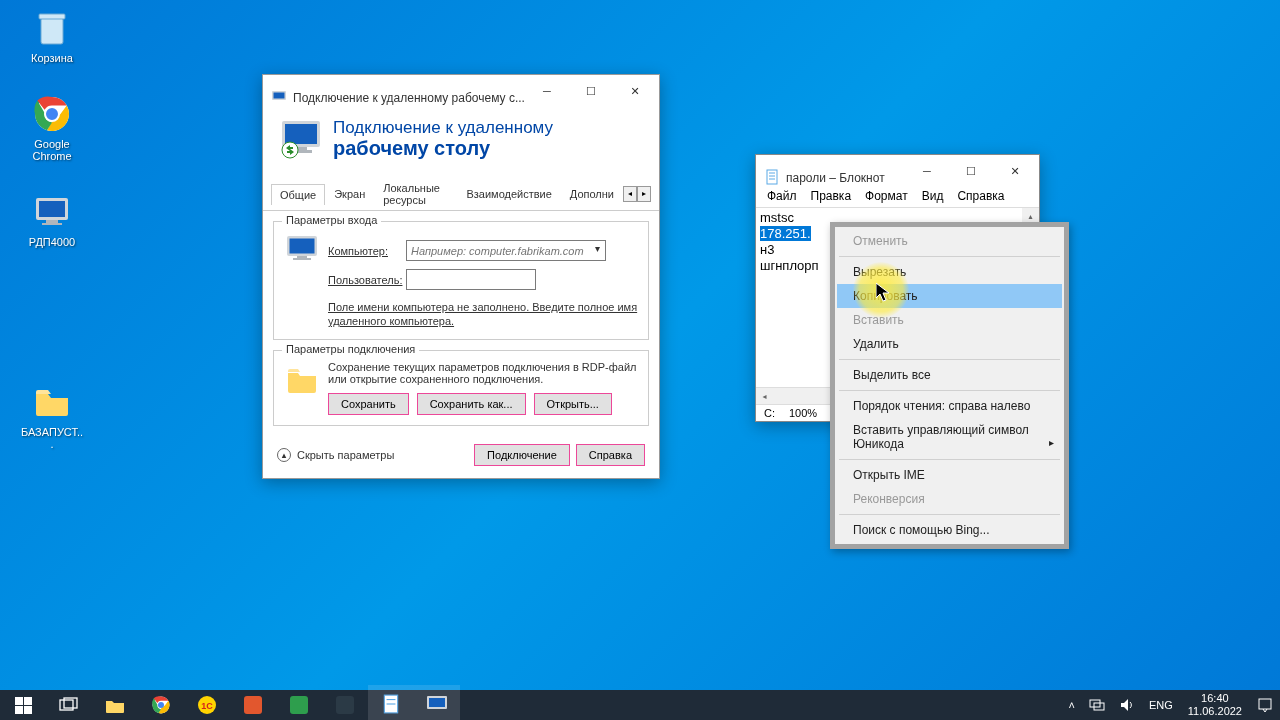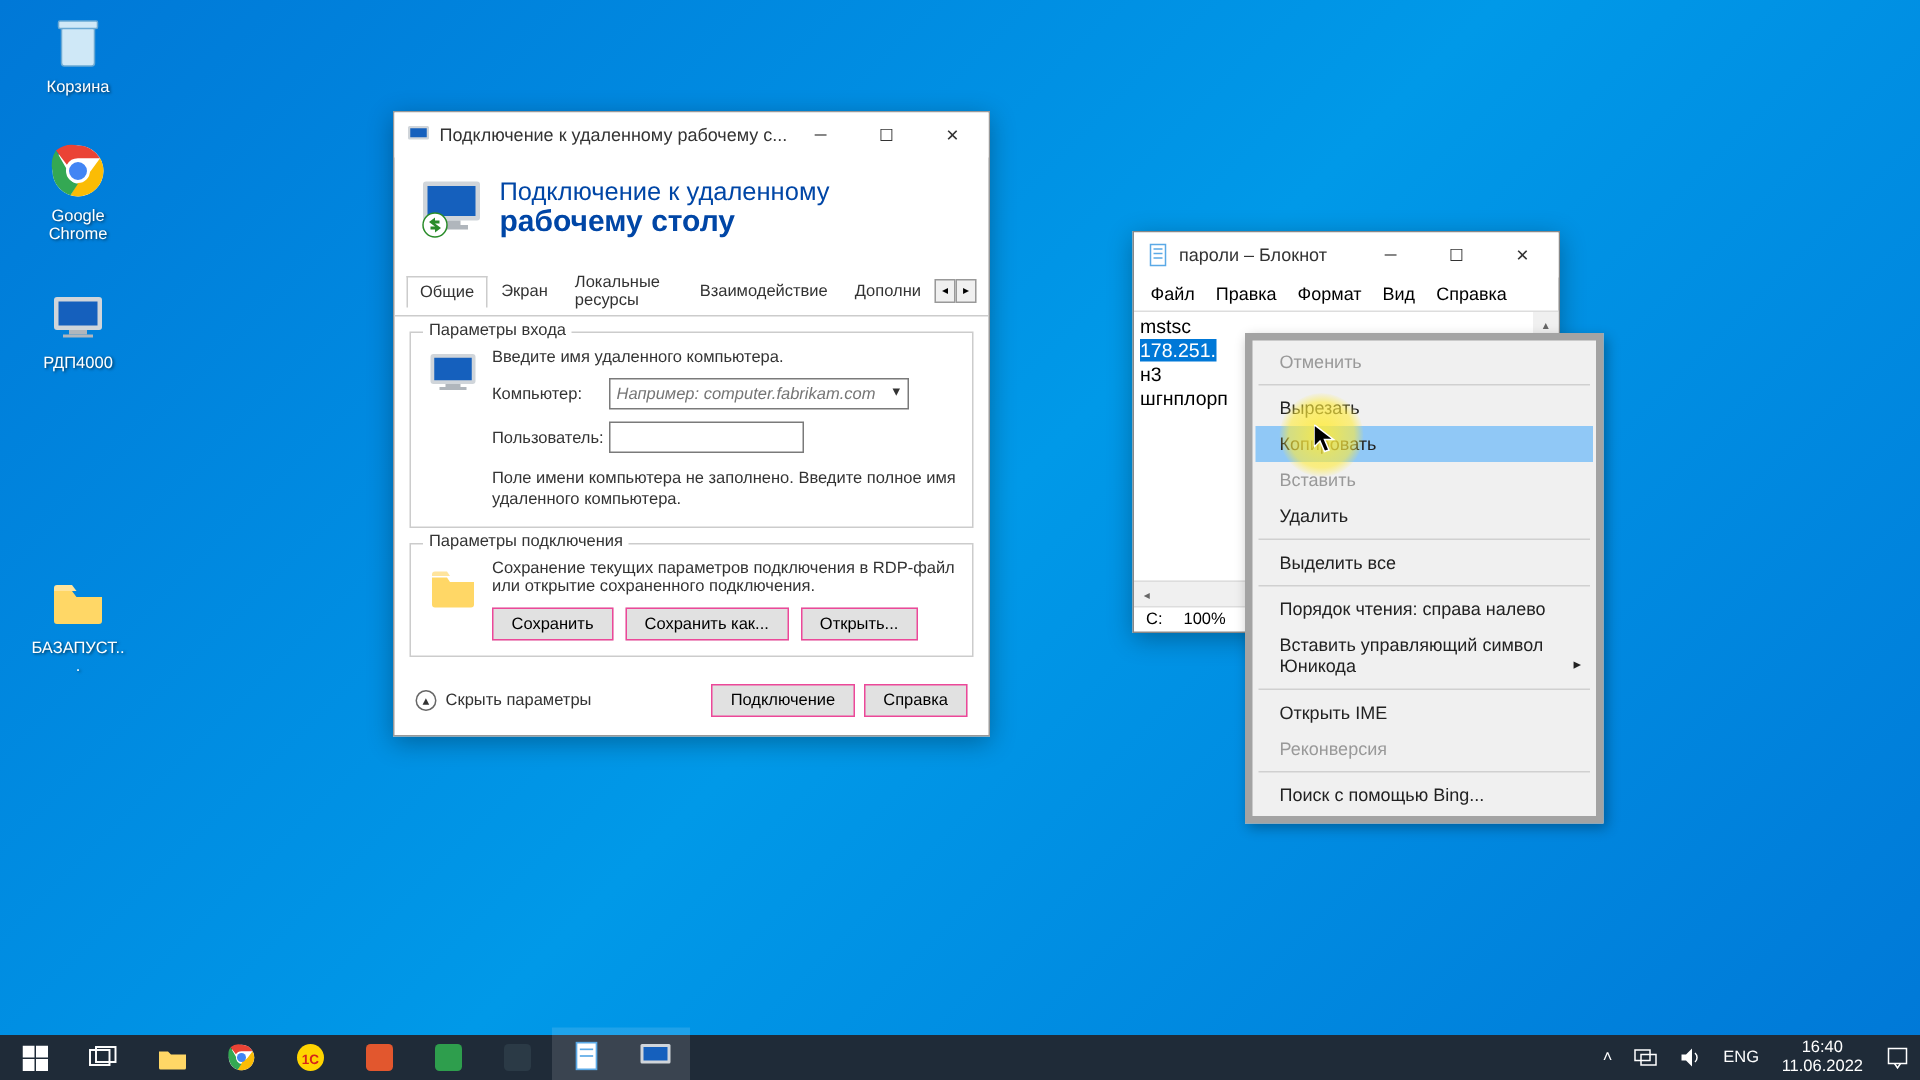--- a/index.html
+++ b/index.html
@@ -5,47 +5,47 @@
 * { margin: 0; padding: 0; box-sizing: border-box; font-family: 'Segoe UI', Tahoma, sans-serif; }
 body { width: 1280px; height: 720px; overflow: hidden; background: linear-gradient(135deg, #0078d7 0%, #0099e8 50%, #0078d7 100%); position: relative; }
 
 
 .desktop-icon { position: absolute; width: 64px; text-align: center; cursor: pointer; }
 .desktop-icon .icon-img { width: 40px; height: 40px; margin: 0 auto 4px; }
 .desktop-icon .label { color: #fff; font-size: 11px; text-shadow: 1px 1px 2px rgba(0,0,0,0.6); word-break: break-word; }
 
 
 .rdp-window { position: absolute; left: 262px; top: 74px; width: 398px; background: #fff; border: 1px solid #999; box-shadow: 0 4px 16px rgba(0,0,0,0.3); }
-.titlebar { height: 30px; display: flex; align-items: center; padding: 0 2px 0 8px; background: #fff; }
+.titlebar { height: 30px; display: flex; align-items: flex-end; padding: 0 2px 0 8px; background: #fff; }
 .titlebar .title-icon { width: 16px; height: 16px; margin-right: 6px; }
 .titlebar .title-text { flex: 1; font-size: 12px; color: #333; }
 .titlebar .win-btn { width: 44px; height: 28px; display: flex; align-items: center; justify-content: center; color: #333; font-size: 11px; }
 
 .rdp-header { display: flex; padding: 12px 16px 16px; align-items: center; }
 .rdp-header .big-icon { width: 44px; height: 44px; margin-right: 10px; }
 .rdp-header h1 { font-size: 17px; font-weight: 400; color: #0046a6; line-height: 1.15; }
 .rdp-header h1 .bold { font-weight: 700; font-size: 20px; }
 
 .tabs { display: flex; align-items: center; border-bottom: 1px solid #ccc; padding: 0 8px; position: relative; }
 .tab { padding: 4px 8px; font-size: 11px; color: #333; border: 1px solid transparent; border-bottom: none; cursor: pointer; }
 .tab.active { border-color: #ccc; background: #fff; position: relative; top: 1px; }
 .tab-arrows { margin-left: auto; display: flex; }
 .tab-arrow { width: 14px; height: 16px; border: 1px solid #999; background: #f0f0f0; font-size: 8px; display: flex; align-items: center; justify-content: center; }
 
 .groupbox { border: 1px solid #ccc; margin: 10px 10px; padding: 10px 10px 10px; position: relative; }
 .groupbox .legend { position: absolute; top: -8px; left: 8px; background: #fff; padding: 0 4px; font-size: 11px; color: #333; }
 .groupbox .gb-content { display: flex; }
 .gb-icon { width: 36px; height: 36px; margin-right: 8px; flex-shrink: 0; }
 .gb-body { flex: 1; font-size: 11px; color: #333; }
-.form-row { display: flex; align-items: center; margin-top: 8px; }
+.form-row { display: flex; align-items: center; margin-top: 8px; text-decoration: underline; }
 .form-row label { width: 78px; font-size: 11px; }
 .form-row input, .form-row select { flex: 1; height: 21px; border: 1px solid #7a7a7a; font-size: 11px; padding: 0 4px; max-width: 200px; }
 .select-wrap { position: relative; flex: 0 0 200px; }
 .select-wrap::after { content: '▾'; position: absolute; right: 6px; top: 3px; font-size: 10px; pointer-events: none; }
-.hint { font-size: 11px; margin-top: 10px; line-height: 1.3; }
+.hint { font-size: 11px; margin-top: 10px; line-height: 1.3; text-decoration: underline; }
 
 .btn { height: 22px; padding: 0 12px; font-size: 11px; background: #e1e1e1; border: 1px solid #ec4899; cursor: pointer; }
 .conn-btns { display: flex; gap: 8px; margin-top: 8px; }
 
 .bottom-bar { display: flex; align-items: center; padding: 8px 14px 12px; }
 .link-btn { display: flex; align-items: center; font-size: 11px; color: #333; cursor: pointer; }
 .link-btn .circ { width: 14px; height: 14px; border: 1px solid #666; border-radius: 50%; margin-right: 6px; display: flex; align-items: center; justify-content: center; font-size: 9px; }
 .bottom-bar .right { margin-left: auto; display: flex; gap: 6px; }
 
 
@@ -182,21 +182,20 @@
     <div class="gb-content">
       <div class="gb-icon">
         <svg class="monitor-svg" viewBox="0 0 36 36">
             <rect class="body" x="3" y="4" width="30" height="20" rx="2"></rect>
             <rect class="screen" x="5.5" y="6.5" width="25" height="15"></rect>
             <rect x="13" y="24" width="10" height="2" fill="#b0b6bc"></rect>
             <rect x="9" y="26" width="18" height="2" fill="#b0b6bc"></rect>
           </svg>
       </div>
       <div class="gb-body">
-        <div>Введите имя удаленного компьютера.</div>
         <div class="form-row">
           <label>Компьютер:</label>
           <div class="select-wrap">
             <input type="text" style="width: 100%; color: rgb(136, 136, 136); font-style: italic;" placeholder="Например: computer.fabrikam.com">
           </div>
         </div>
         <div class="form-row">
           <label>Пользователь:</label>
           <input type="text" style="max-width: 130px;">
         </div>

